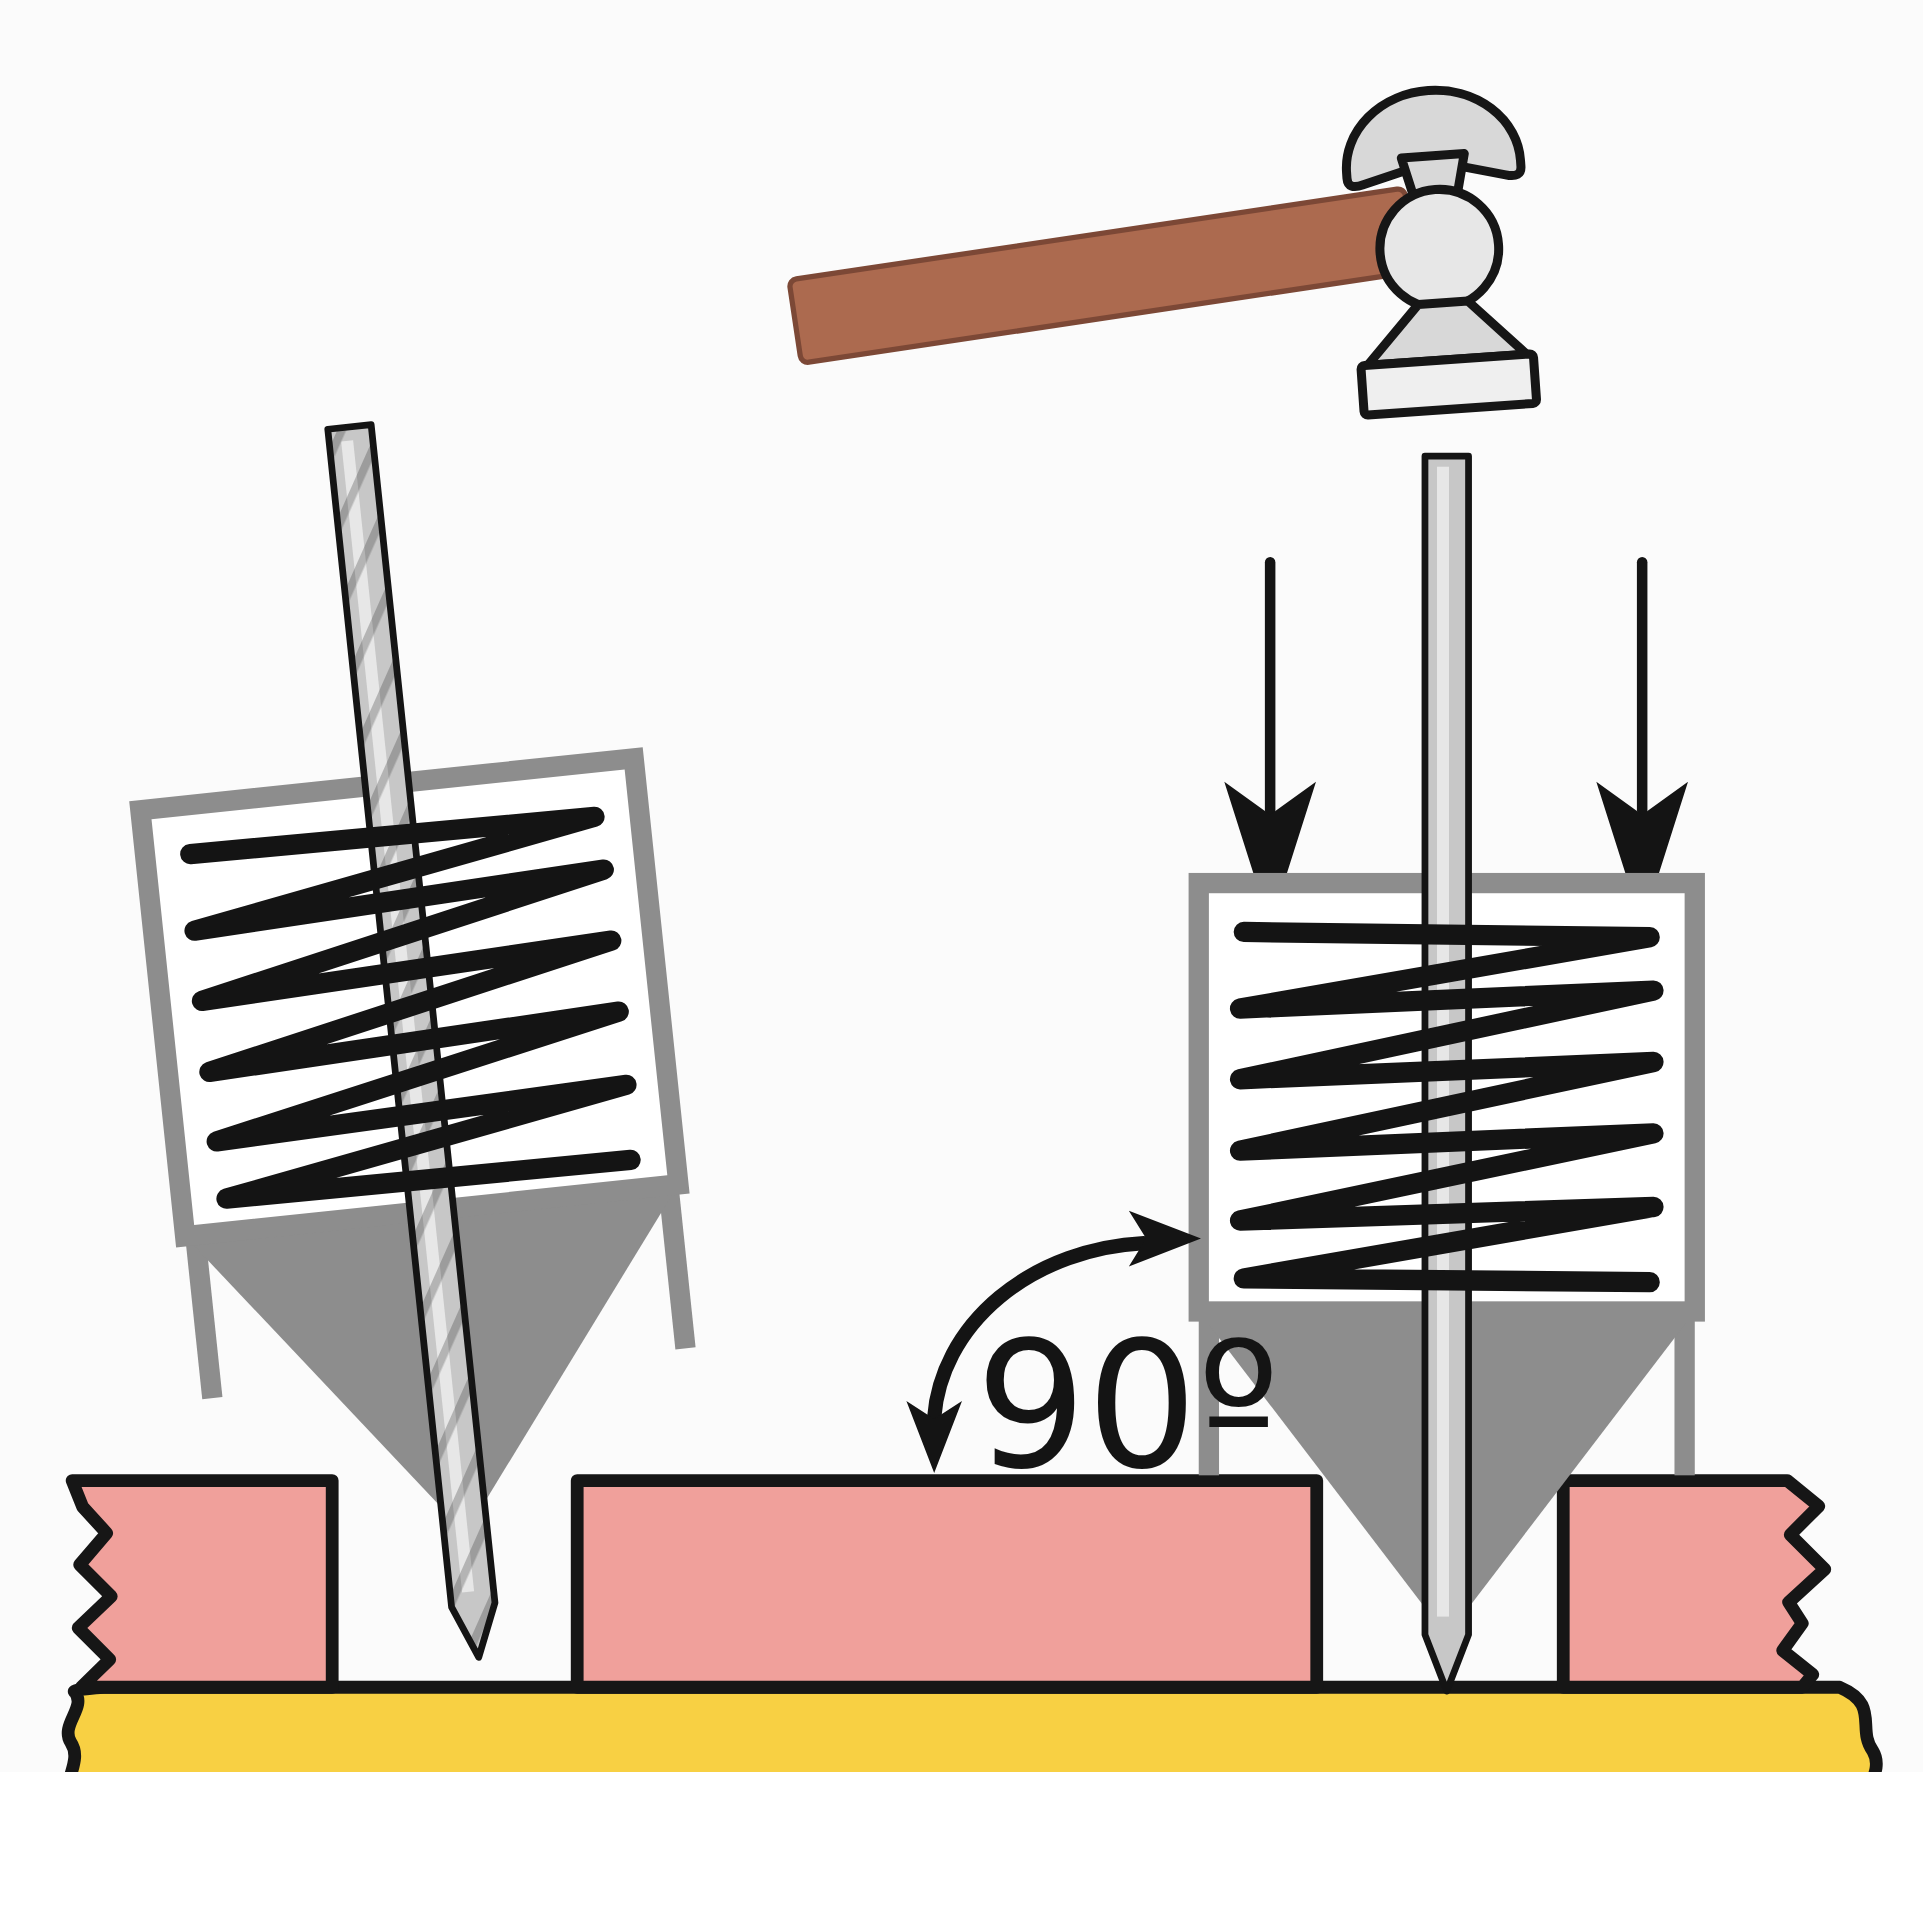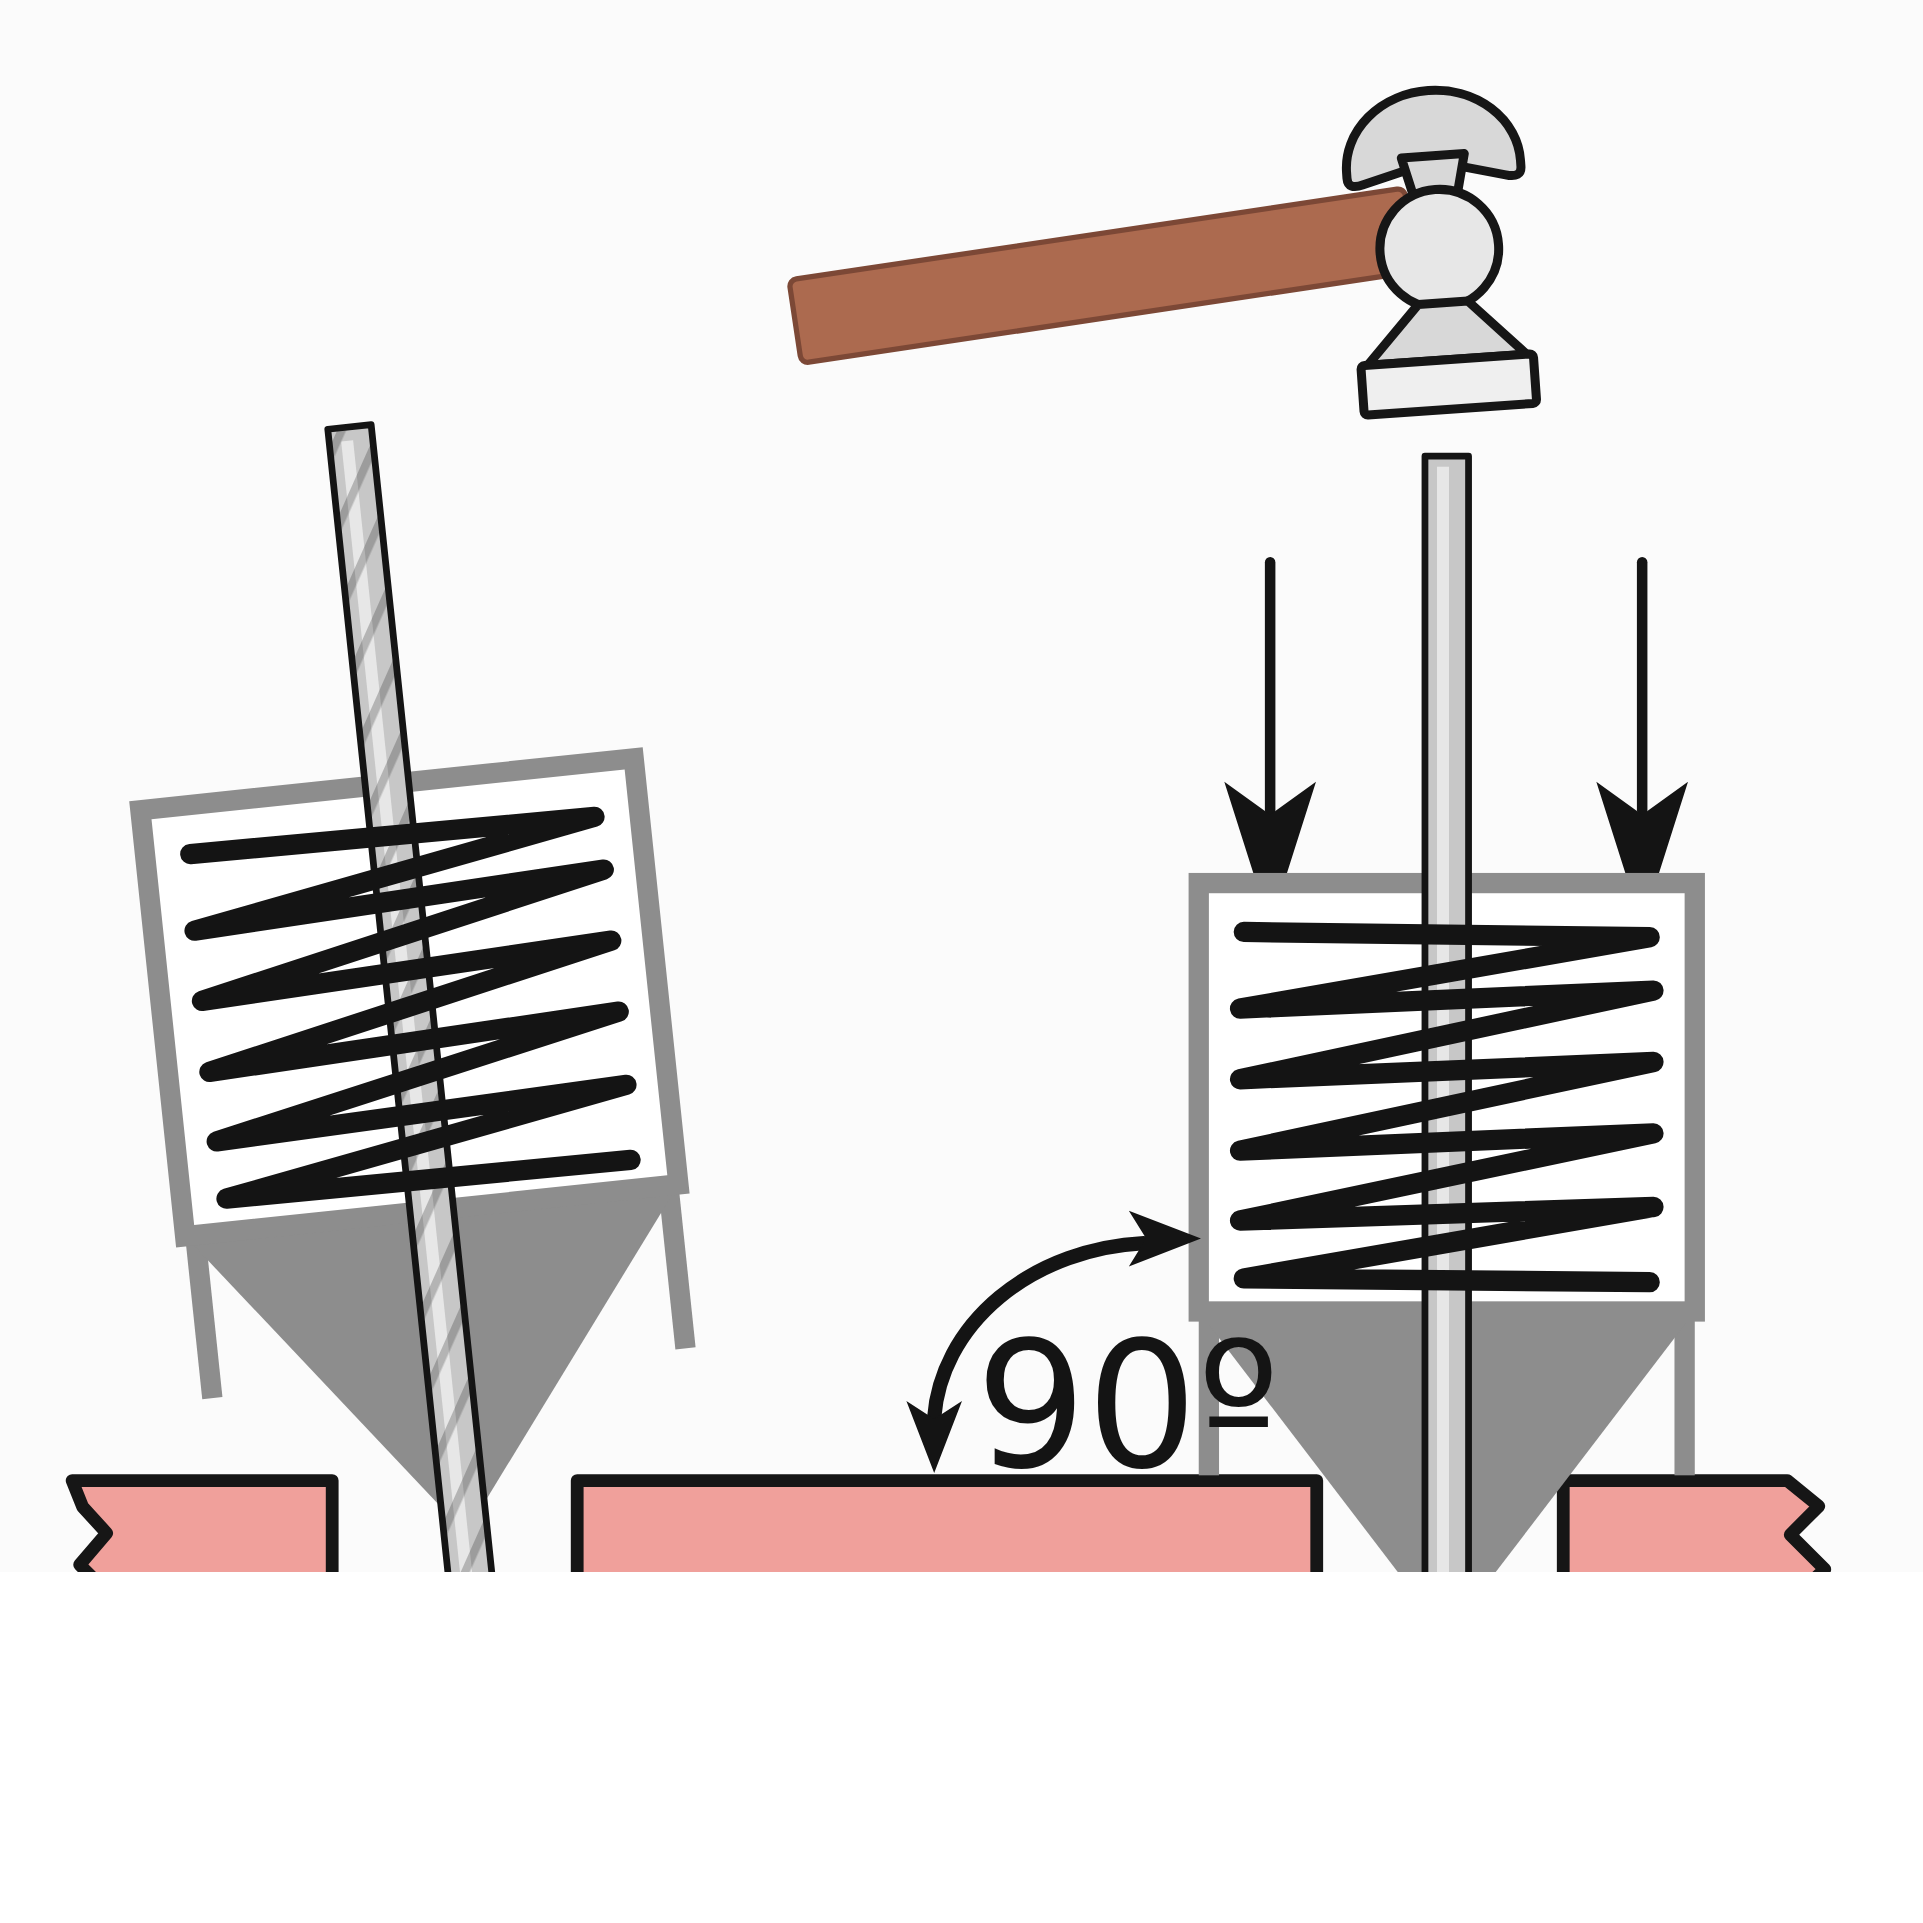--- a/index.html
+++ b/index.html
@@ -1,16 +1,16 @@
 <!DOCTYPE html>
 <html style="font-size:12px"><head>
 <meta charset="utf-8">
 <style>
   html,body{margin:0;padding:0;background:#ffffff;}
-  .stage{position:relative;width:1924px;height:1572px;overflow:hidden;
+  .stage{position:relative;width:1924px;height:1772px;overflow:hidden;
          font-family:"DejaVu Sans","Liberation Sans",sans-serif;text-decoration:underline;}
   svg{display:block;}
   text{font-family:"DejaVu Sans","Liberation Sans",sans-serif;}
 </style>
 </head>
 <body>
 
 <div class="stage">
 <svg width="1924" height="1924" viewBox="0 0 2560 2560" xmlns="http://www.w3.org/2000/svg">
 

